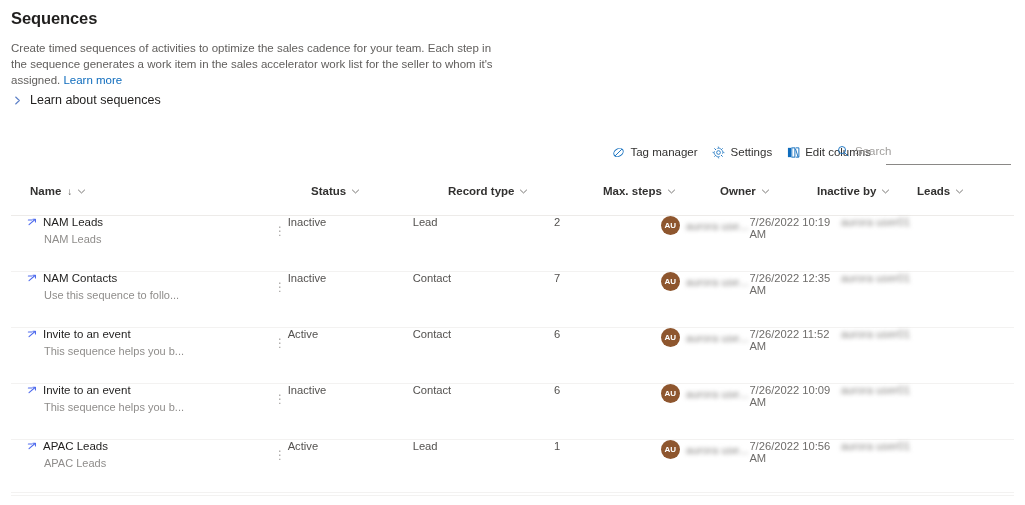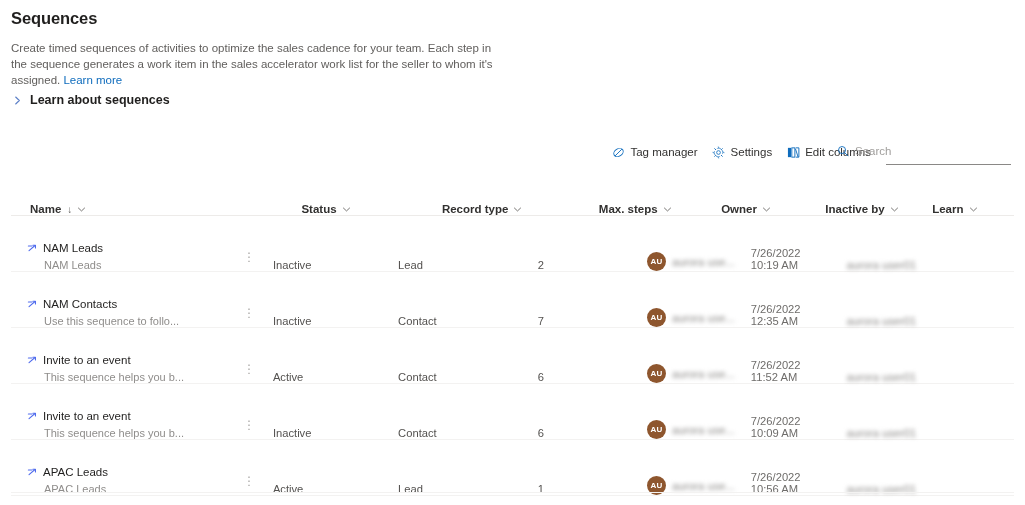--- a/index.html
+++ b/index.html
@@ -64,21 +64,21 @@
   .chev {
     width: 14px;
     height: 14px;
     display: inline-flex;
     align-items: center;
     justify-content: center;
     color: #5b7fc7;
   }
   .learn-label {
     font-size: 12.5px;
-    font-weight: 700;
+    font-weight: 400;
     color: #201f1e;
   }
 
   
   .cmdbar {
     position: absolute;
     right: 14px;
     top: 139px;
     display: flex;
     align-items: center;
@@ -145,23 +145,22 @@
   
   .grid {
     position: absolute;
     left: 11px;
     top: 185px;
     width: 1003px;
   }
 
   .grid-row {
     display: flex;
-    align-items: flex-end;
+    align-items: flex-start;
     width: 100%;
-    gap: 16px;
   }
 
   .grid-head {
     height: 31px;
     border-bottom: 1px solid #edebe9;
   }
   .grid-head .cell {
     display: flex;
     align-items: center;
     gap: 5px;
@@ -424,21 +423,21 @@
       </div>
       <div class="cell c-modby">
         <span>Inactive by</span>
         <span class="hdr-chev">
           <svg width="9" height="9" viewBox="0 0 10 10" fill="none">
               <path d="M1.6 3.4 L5 6.6 L8.4 3.4" stroke="currentColor" stroke-width="0.95" stroke-linecap="round" stroke-linejoin="round"></path>
             </svg>
         </span>
       </div>
       <div class="cell c-tags">
-        <span>Learn</span>
+        <span>Leads</span>
         <span class="hdr-chev">
           <svg width="9" height="9" viewBox="0 0 10 10" fill="none">
               <path d="M1.6 3.4 L5 6.6 L8.4 3.4" stroke="currentColor" stroke-width="0.95" stroke-linecap="round" stroke-linejoin="round"></path>
             </svg>
         </span>
       </div>
     </div>
 
     <div id="grid-body">
         <div class="grid-row grid-body-row">

